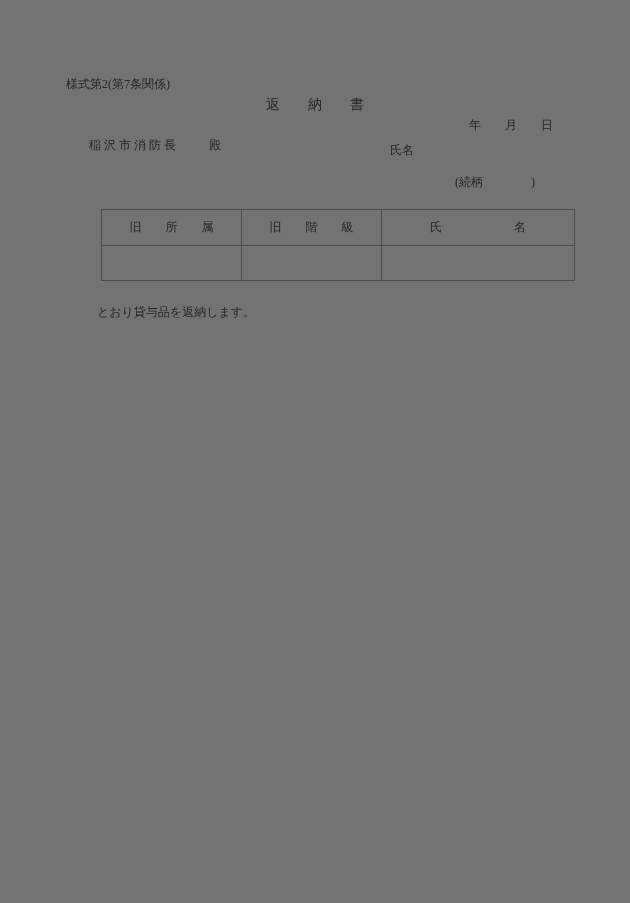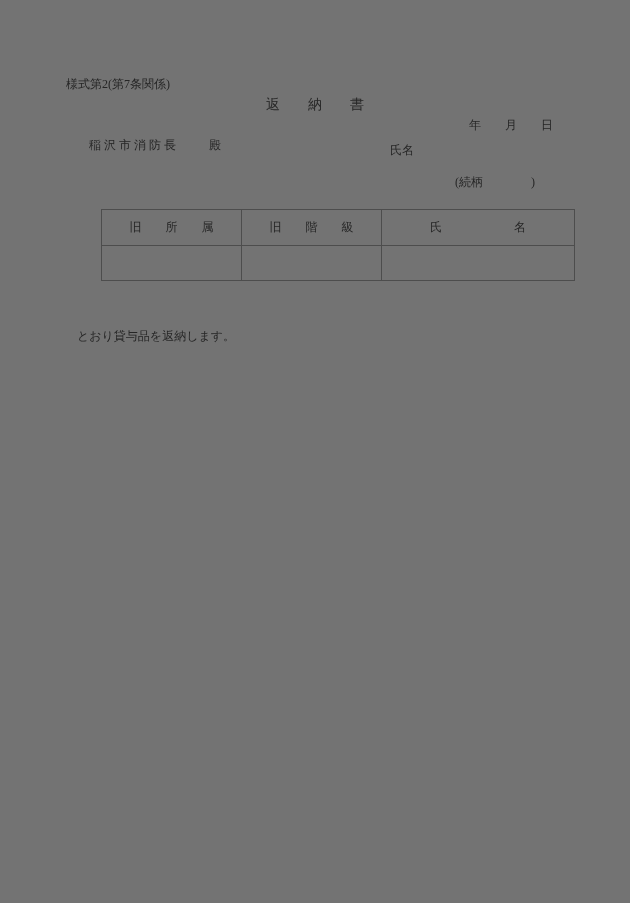--- a/index.html
+++ b/index.html
@@ -42,21 +42,21 @@
     font-size: 12px;
     text-align: center;
     padding: 0;
     overflow: hidden;
   }
   table.t1 { left: 80px; top: 209px; margin-left: 21px; }
   table.t1 tr.hdr  th { height: 35px; }
   table.t1 tr.body td { height: 34px; }
 
   .reason-line-1 { left: 198px; top: 289px; }
-  .reason-line-2 { left: 77px;  top: 306px; margin-top: 24px; }
+  .reason-line-2 { left: 97px;  top: 306px; }
 
   table.t2 { left: 80px; top: 331px; }
   table.t2 tr.hdr  th { height: 31px; }
   table.t2 tr.body td { height: 364px; vertical-align: top; }
 
   .footer-note { left: 88px; top: 738px; }
 </style>
 </head>
 <body>
 

